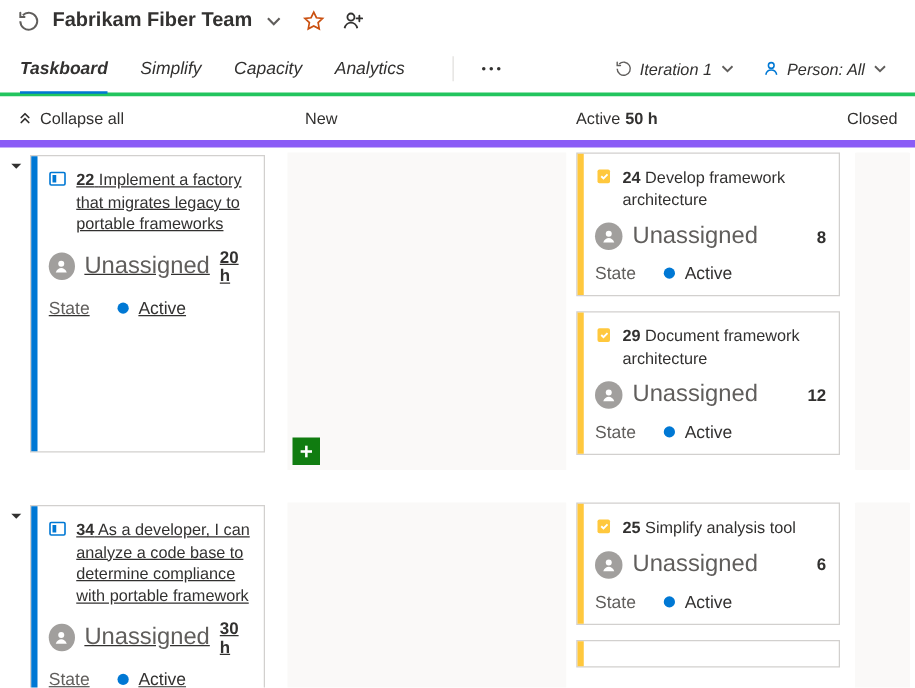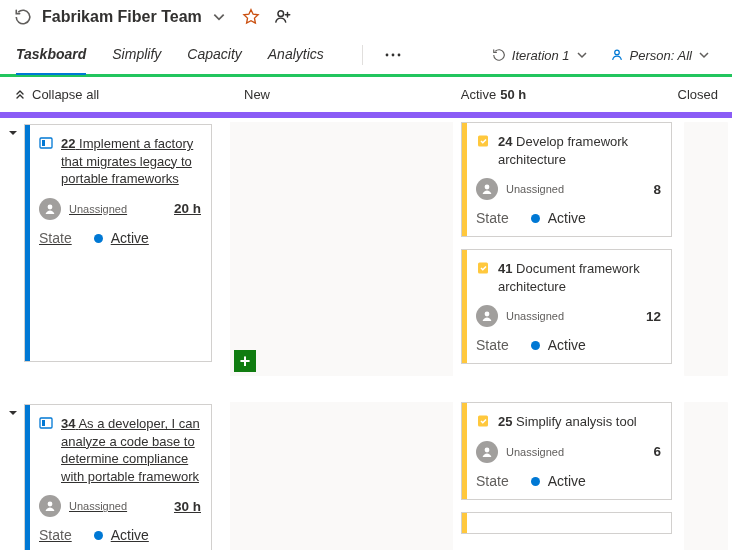--- a/index.html
+++ b/index.html
@@ -44,21 +44,21 @@
   .card .stripe { position:absolute; left:0; top:0; bottom:0; width:5px; }
   .stripe.blue { background:#0078d4; }
   .stripe.yellow { background:#ffc83d; }
   .card .titleline { display:flex; gap:8px; align-items:flex-start; }
   .card .wi-icon { width:14px; height:14px; flex-shrink:0; margin-top:1px; }
   .card .wi-id { font-weight:600; font-size:13px; }
   .card .wi-title { font-size:13px; line-height:1.35; }
   .card .metarow { display:flex; align-items:center; margin-top:10px; gap:8px; }
   .card .avatar { width:22px; height:22px; border-radius:50%; background:#a19f9d; display:flex; align-items:center; justify-content:center; }
   .card .avatar svg { width:12px; height:12px; fill:#fff; }
-  .card .assignee { color:#605e5c; font-size:11px; }
+  .card .assignee { color:#605e5c; font-size:19px; }
   .card .hours { margin-left:auto; font-weight:600; font-size:13.5px; }
   .card .staterow { display:flex; align-items:flex-end; margin-top:10px; font-size:14px; color:#605e5c; gap:22px; }
   .card .statedot { width:9px; height:9px; border-radius:50%; background:#0078d4; display:inline-block; margin-right:8px; }
   .card .stateval { color:#323130; }
 
   .add-btn { width:22px; height:22px; background:#107c10; color:#fff; display:flex; align-items:center; justify-content:center; font-size:18px; font-weight:600; position:absolute; left:4px; bottom:4px; cursor:pointer; }
 
   .lane.empty-gray { background:#faf9f8; border-radius:1px; margin:4px; min-height: 40px;}
 
   svg { display:block; }
@@ -232,21 +232,21 @@
       <div class="card">
         <div class="stripe yellow"></div>
         <div class="titleline">
           <span class="wi-icon">
               <svg viewBox="0 0 14 14">
                 <rect x="2" y="1.5" width="10" height="11" rx="1.5" fill="#ffc83d"></rect>
                 <path d="M5 7l1.8 1.8L10 5.5" fill="none" stroke="#fff" stroke-width="1.5"></path>
               </svg>
             </span>
           <div>
-            <span class="wi-id">41</span>
+            <span class="wi-id">29</span>
             <span class="wi-title">Document framework architecture</span>
           </div>
         </div>
         <div class="metarow">
           <span class="avatar">
               <svg viewBox="0 0 12 12">
                 <circle cx="6" cy="4" r="2.4"></circle>
                 <path d="M1.6 11c.7-2.4 2.6-3.6 4.4-3.6s3.7 1.2 4.4 3.6z"></path>
               </svg>
             </span>

